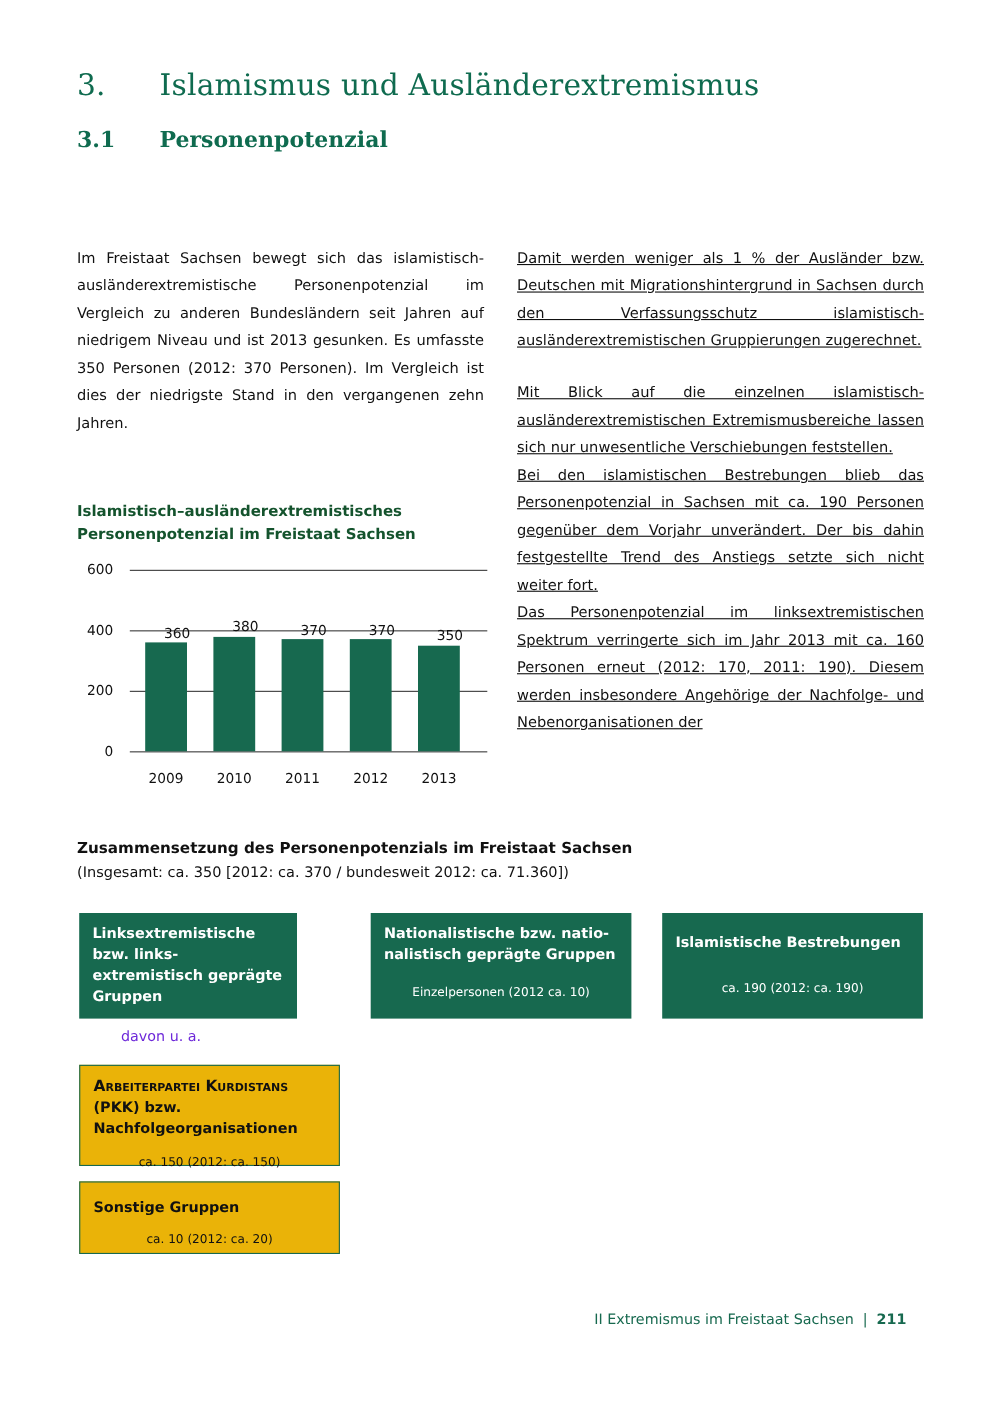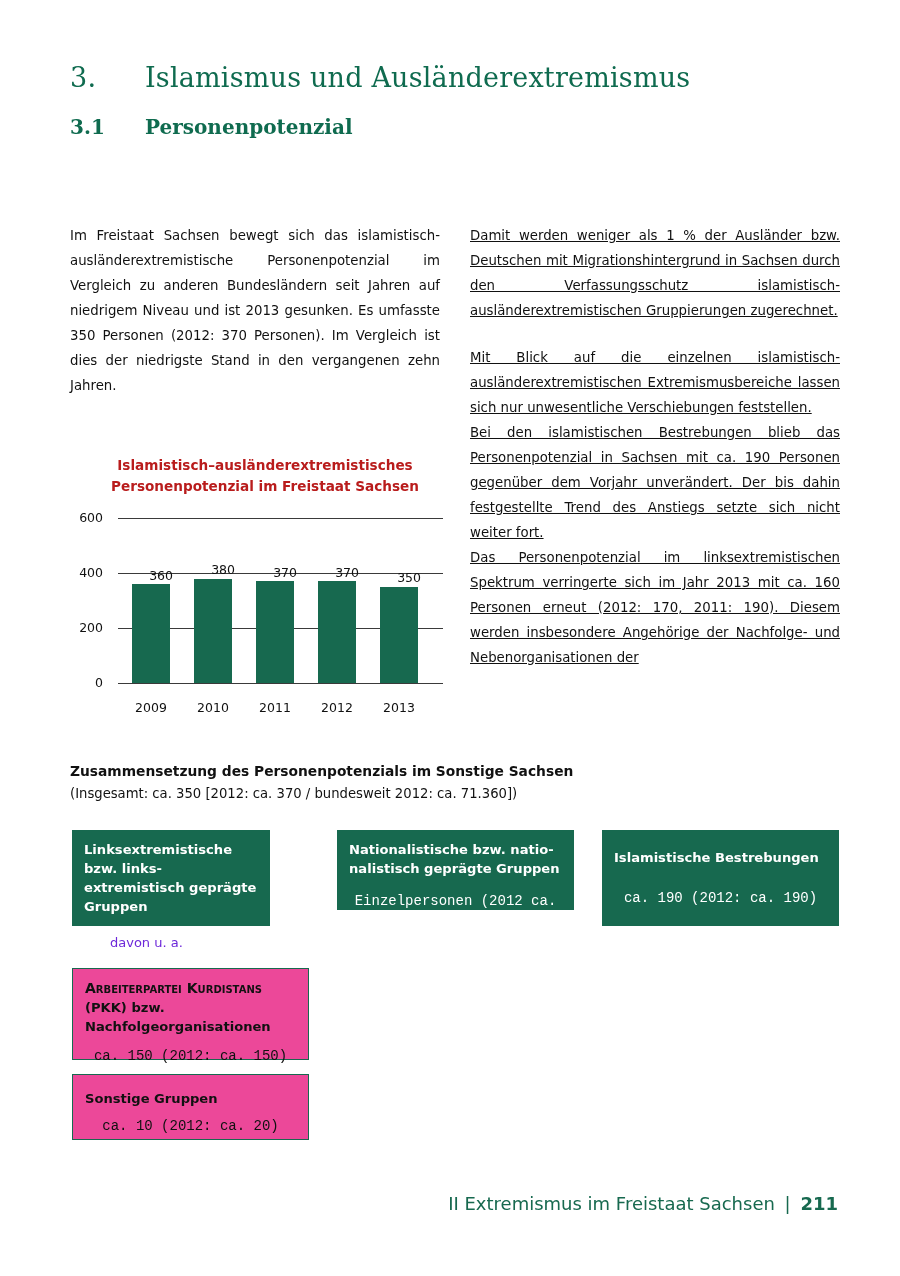--- a/index.html
+++ b/index.html
@@ -65,22 +65,21 @@
 
   
   .chart-title {
     position: absolute;
     left: 70px;
     top: 455px;
     width: 390px;
     font-size: 13.6px;
     font-weight: bold;
     line-height: 21px;
-    color: #b91c1c;
-    text-align: center;
+    color: #14532d;
   }
   .chart {
     position: absolute;
     left: 70px;
     top: 510px;
     width: 380px;
     height: 200px;
   }
   .chart .plot {
     position: absolute;
@@ -146,56 +145,55 @@
   .box {
     position: absolute;
     box-sizing: border-box;
     padding: 10px 12px 0 12px;
   }
   .box-green {
     background: #17694f;
     color: #ffffff;
   }
   .box-white {
-    background: #ec4899;
+    background: #eab308;
     color: #111111;
     border: 1.5px solid #17694f;
   }
   .box .bt {
     font-size: 13.1px;
     font-weight: bold;
     line-height: 19px;
   }
   .box .bt.left { text-align: left; }
   .box .bv {
-    font-size: 14px;
+    font-size: 11px;
     line-height: 19px;
     text-align: center;
     margin-top: 14px;
-    font-family: Liberation Mono, monospace;
   }
   .smallcaps {
     font-variant: small-caps;
     font-size: 14px;
     font-weight: bold;
   }
   .davon {
     position: absolute;
     left: 110px;
     top: 935px;
     font-size: 13px;
     color: #6d28d9;
   }
 
   
   .footer {
     position: absolute;
-    right: 62px;
+    right: 76px;
     top: 1193px;
-    font-size: 18px;
+    font-size: 13px;
     color: #17694f;
     font-family: "DejaVu Sans", sans-serif;
   }
   .footer .sep { color: #17694f; margin: 0 4px; }
   .footer .pg { font-weight: bold; }
 </style>
 </head>
 <body>
 
 <div class="page">
@@ -248,29 +246,29 @@
       <div class="barlabel" style="left:259px; top:52px;">350</div>
 
       <div class="xtick" style="left:3px;">2009</div>
       <div class="xtick" style="left:65px;">2010</div>
       <div class="xtick" style="left:127px;">2011</div>
       <div class="xtick" style="left:189px;">2012</div>
       <div class="xtick" style="left:251px;">2013</div>
     </div>
   </div>
 
-  <div class="struct-title">Zusammensetzung des Personenpotenzials im Sonstige Sachsen</div>
+  <div class="struct-title">Zusammensetzung des Personenpotenzials im Freistaat Sachsen</div>
   <div class="struct-sub">(Insgesamt: ca. 350 [2012: ca. 370 / bundesweit 2012: ca. 71.360])</div>
 
   <div class="box box-green" style="left:72px; top:830px; width:198px; height:96px;">
     <div class="bt left">Linksextremistische bzw. links-extremistisch geprägte Gruppen</div>
     <div class="bv">ca. 160 (2012 ca. 170)</div>
   </div>
 
-  <div class="box box-green" style="left:337px; top:830px; width:237px; height:80px;">
+  <div class="box box-green" style="left:337px; top:830px; width:237px; height:96px;">
     <div class="bt left">Nationalistische bzw. natio-nalistisch geprägte Gruppen</div>
     <div class="bv">Einzelpersonen (2012 ca. 10)</div>
   </div>
 
   <div class="box box-green" style="left:602px; top:830px; width:237px; height:96px; padding-top:18px;">
     <div class="bt">Islamistische Bestrebungen</div>
     <div class="bv" style="margin-top:22px;">ca. 190 (2012: ca. 190)</div>
   </div>
 
   <div class="davon">davon u. a.</div>

